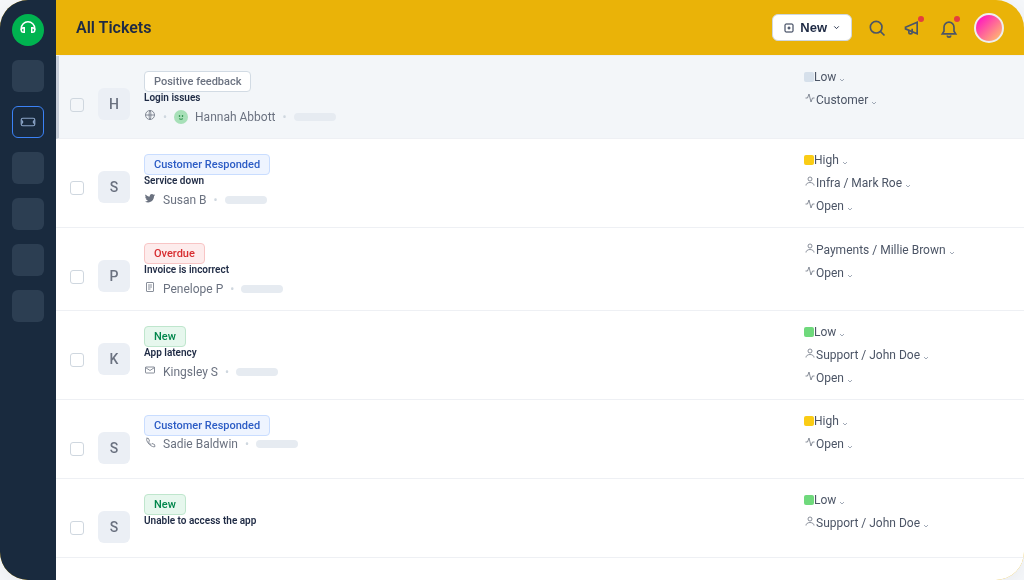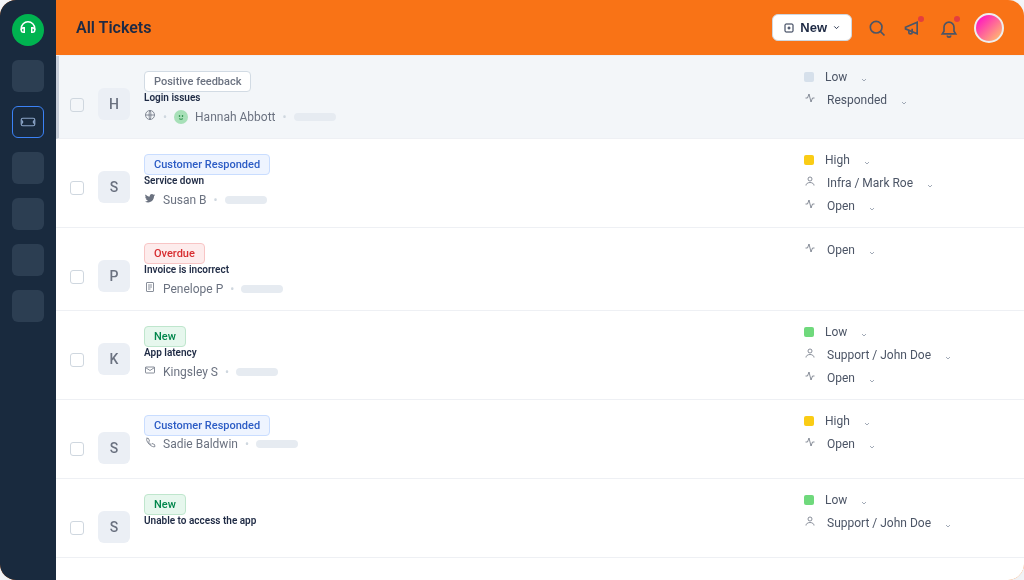--- a/index.html
+++ b/index.html
@@ -1,17 +1,17 @@
 <!DOCTYPE html>
 <html><head>
 <meta charset="utf-8">
 <style>
 * { box-sizing: border-box; margin: 0; padding: 0; }
 body { font-family: -apple-system, BlinkMacSystemFont, "Segoe UI", Roboto, sans-serif; background: #f5f7fa; width: 1024px; height: 580px; overflow: hidden; }
-.app { display: flex; width: 100%; height: 100%; background: #f97316; border-radius: 16px; overflow: hidden; box-shadow: 0 4px 20px rgba(0,0,0,0.05); }
+.app { display: flex; width: 100%; height: 100%; background: #eab308; border-radius: 28px; overflow: hidden; box-shadow: 0 4px 20px rgba(0,0,0,0.05); }
 .sidebar { width: 56px; background: #192a3e; display: flex; flex-direction: column; align-items: center; padding-top: 14px; gap: 14px; }
 .logo { width: 32px; height: 32px; background: #00b350; border-radius: 50%; display: flex; align-items: center; justify-content: center; }
 .logo svg { width: 18px; height: 18px; }
 .nav-item { width: 32px; height: 32px; border-radius: 6px; display: flex; align-items: center; justify-content: center; cursor: pointer; }
 .nav-item.blank { background: #2c3e52; }
 .nav-item.active { border: 1px solid #3b82f6; }
 .nav-item svg { width: 18px; height: 18px; }
 .main { flex: 1; display: flex; flex-direction: column; }
 .header { height: 56px; display: flex; align-items: center; padding: 0 20px; border-bottom: 1px solid #eef0f4; }
 .page-title { font-size: 16px; font-weight: 600; color: #1e2a44; }
@@ -32,21 +32,21 @@
 .tag.blue { background: #eef4ff; border-color: #c9ddff; color: #2c5cc5; }
 .tag.red { background: #fdecec; border-color: #f8c5c5; color: #d72d30; }
 .tag.green { background: #e6f7ed; border-color: #bfe6cd; color: #00864b; }
 .subject { font-size: 10px; font-weight: 600; color: #1e2a44; margin-bottom: 6px; }
 .meta { display: flex; align-items: center; gap: 7px; font-size: 12px; color: #6b7280; }
 .meta .dot { color: #cfd7df; }
 .meta svg { width: 12px; height: 12px; flex-shrink: 0; }
 .smile { width: 14px; height: 14px; border-radius: 50%; background: #a7e0b8; display: inline-flex; align-items: center; justify-content: center; }
 .bar { width: 42px; height: 8px; background: #e6ebf1; border-radius: 4px; }
 .side { width: 200px; flex-shrink: 0; display: flex; flex-direction: column; gap: 8px; font-size: 12px; color: #4c5566; }
-.srow { display: flex; align-items: center; gap: 11px; cursor: pointer; }
+.srow { display: flex; align-items: center; gap: 0; cursor: pointer; }
 .srow svg { width: 12px; height: 12px; flex-shrink: 0; }
 .prio-sq { width: 10px; height: 10px; border-radius: 2px; flex-shrink: 0; }
 .chev { width: 8px; height: 8px; margin-left: 2px; }
 .chev svg { width: 8px; height: 8px; }
 </style>
 </head>
 <body>
 
 <div class="app">
   <div class="sidebar">
@@ -131,21 +131,21 @@
               <span class="prio-sq" style="background:#d6e0eb"></span>
               <span>Low</span>
               <span class="chev"><svg viewBox="0 0 24 24" fill="none" stroke="#8f99a8" stroke-width="2.5">
                   <path d="M6 9l6 6 6-6"></path>
                 </svg></span>
             </div>
             <div class="srow">
               <span><svg viewBox="0 0 24 24" fill="none" stroke="#6b7280" stroke-width="1.6">
                   <path d="M3 12h4l3-8 4 16 3-8h4"></path>
                 </svg></span>
-              <span>Responded</span>
+              <span>Customer</span>
               <span class="chev"><svg viewBox="0 0 24 24" fill="none" stroke="#8f99a8" stroke-width="2.5">
                   <path d="M6 9l6 6 6-6"></path>
                 </svg></span>
             </div>
           </div>
         </div>
         <div class="ticket">
           <div class="chk"></div>
           <div class="ava">S</div>
           <div class="tbody"><span class="tag blue">Customer Responded</span><div class="subject">Service down</div><div class="meta">
@@ -191,20 +191,30 @@
           <div class="tbody"><span class="tag red">Overdue</span><div class="subject">Invoice is incorrect</div><div class="meta">
               <span><svg viewBox="0 0 24 24" fill="none" stroke="#6b7280" stroke-width="1.6">
                   <rect x="5" y="3" width="14" height="18" rx="1"></rect>
                   <path d="M8 8h8M8 12h8M8 16h5"></path>
                 </svg></span>
               <span>Penelope P</span>
               <span class="dot">•</span>
               <span class="bar"></span>
             </div></div>
           <div class="side">
+            <div class="srow">
+              <span><svg viewBox="0 0 24 24" fill="none" stroke="#6b7280" stroke-width="1.6">
+                  <circle cx="12" cy="8" r="4"></circle>
+                  <path d="M4 21c0-4 4-6 8-6s8 2 8 6"></path>
+                </svg></span>
+              <span>Payments / Millie Brown</span>
+              <span class="chev"><svg viewBox="0 0 24 24" fill="none" stroke="#8f99a8" stroke-width="2.5">
+                  <path d="M6 9l6 6 6-6"></path>
+                </svg></span>
+            </div>
             <div class="srow">
               <span><svg viewBox="0 0 24 24" fill="none" stroke="#6b7280" stroke-width="1.6">
                   <path d="M3 12h4l3-8 4 16 3-8h4"></path>
                 </svg></span>
               <span>Open</span>
               <span class="chev"><svg viewBox="0 0 24 24" fill="none" stroke="#8f99a8" stroke-width="2.5">
                   <path d="M6 9l6 6 6-6"></path>
                 </svg></span>
             </div>
           </div>

